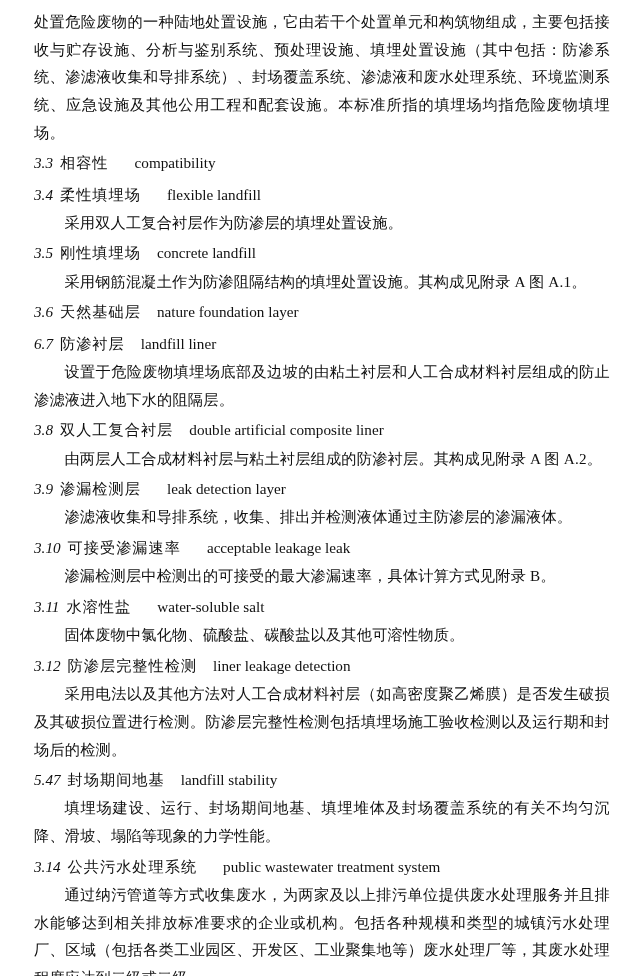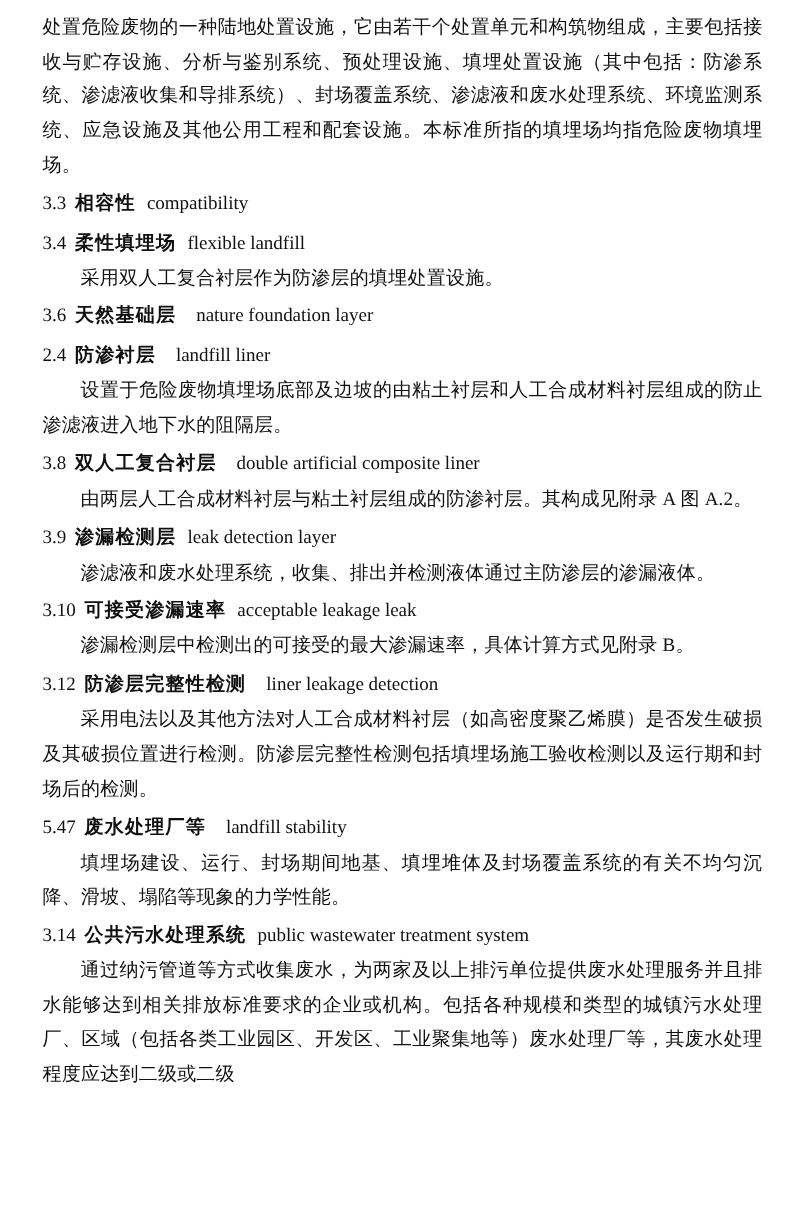--- a/index.html
+++ b/index.html
@@ -33,28 +33,29 @@
     text-indent: 2em;
   }
   .term-line {
     font-size: 15.2px;
     line-height: 1.86;
     margin: 3px 0 0 0;
     white-space: nowrap;
   }
   .term-num {
     font-family: "Liberation Serif", "DejaVu Serif", serif;
+    font-style: italic;
   }
   .term-cn {
-    font-weight: bold;
+    font-weight: normal;
     margin-left: 7px;
     letter-spacing: 1px;
   }
   .term-en {
-    margin-left: 9px;
+    margin-left: 26px;
     font-family: "Liberation Serif", "DejaVu Serif", serif;
     font-style: normal;
   }
   .term-en.wide {
     margin-left: 16px;
   }
   .block {
     margin-bottom: 1px;
   }
 </style>
@@ -71,66 +72,78 @@
     </div>
   </div>
 
   <div class="block">
     <div class="term-line">
       <span class="term-num">3.4</span><span class="term-cn">柔性填埋场</span><span class="term-en">flexible landfill</span>
     </div>
     <p class="para indent">采用双人工复合衬层作为防渗层的填埋处置设施。</p>
   </div>
 
+  <div class="block">
+    <div class="term-line">
+      <span class="term-num">3.5</span><span class="term-cn">刚性填埋场</span><span class="term-en wide">concrete landfill</span>
+    </div>
+    <p class="para indent">采用钢筋混凝土作为防渗阻隔结构的填埋处置设施。其构成见附录 A 图 A.1。</p>
+  </div>
 
   <div class="block">
     <div class="term-line">
       <span class="term-num">3.6</span><span class="term-cn">天然基础层</span><span class="term-en wide">nature foundation layer</span>
     </div>
   </div>
 
   <div class="block">
     <div class="term-line">
-      <span class="term-num">2.4</span><span class="term-cn">防渗衬层</span><span class="term-en wide">landfill liner</span>
+      <span class="term-num">6.7</span><span class="term-cn">防渗衬层</span><span class="term-en wide">landfill liner</span>
     </div>
     <p class="para indent">设置于危险废物填埋场底部及边坡的由粘土衬层和人工合成材料衬层组成的防止渗滤液进入地下水的阻隔层。</p>
   </div>
 
   <div class="block">
     <div class="term-line">
       <span class="term-num">3.8</span><span class="term-cn">双人工复合衬层</span><span class="term-en wide">double artificial composite liner</span>
     </div>
     <p class="para indent">由两层人工合成材料衬层与粘土衬层组成的防渗衬层。其构成见附录 A 图 A.2。</p>
   </div>
 
   <div class="block">
     <div class="term-line">
       <span class="term-num">3.9</span><span class="term-cn">渗漏检测层</span><span class="term-en">leak detection layer</span>
     </div>
-    <p class="para indent">渗滤液和废水处理系统，收集、排出并检测液体通过主防渗层的渗漏液体。</p>
+    <p class="para indent">渗滤液收集和导排系统，收集、排出并检测液体通过主防渗层的渗漏液体。</p>
   </div>
 
   <div class="block">
     <div class="term-line">
       <span class="term-num">3.10</span><span class="term-cn">可接受渗漏速率</span><span class="term-en">acceptable leakage leak</span>
     </div>
     <p class="para indent">渗漏检测层中检测出的可接受的最大渗漏速率，具体计算方式见附录 B。</p>
   </div>
 
+  <div class="block">
+    <div class="term-line">
+      <span class="term-num">3.11</span><span class="term-cn">水溶性盐</span><span class="term-en">water-soluble salt</span>
+    </div>
+    <p class="para indent">固体废物中氯化物、硫酸盐、碳酸盐以及其他可溶性物质。</p>
+  </div>
 
   <div class="block">
     <div class="term-line">
       <span class="term-num">3.12</span><span class="term-cn">防渗层完整性检测</span><span class="term-en wide">liner leakage detection</span>
     </div>
     <p class="para indent">采用电法以及其他方法对人工合成材料衬层（如高密度聚乙烯膜）是否发生破损及其破损位置进行检测。防渗层完整性检测包括填埋场施工验收检测以及运行期和封场后的检测。</p>
   </div>
 
   <div class="block">
     <div class="term-line">
-      <span class="term-num">5.47</span><span class="term-cn">废水处理厂等</span><span class="term-en wide">landfill stability</span>
+      <span class="term-num">5.47</span><span class="term-cn">封场期间地基</span><span class="term-en wide">landfill stability</span>
     </div>
     <p class="para indent">填埋场建设、运行、封场期间地基、填埋堆体及封场覆盖系统的有关不均匀沉降、滑坡、塌陷等现象的力学性能。</p>
   </div>
 
   <div class="block">
     <div class="term-line">
       <span class="term-num">3.14</span><span class="term-cn">公共污水处理系统</span><span class="term-en">public wastewater treatment system</span>
     </div>
     <p class="para indent">通过纳污管道等方式收集废水，为两家及以上排污单位提供废水处理服务并且排水能够达到相关排放标准要求的企业或机构。包括各种规模和类型的城镇污水处理厂、区域（包括各类工业园区、开发区、工业聚集地等）废水处理厂等，其废水处理程度应达到二级或二级</p>
   </div>

